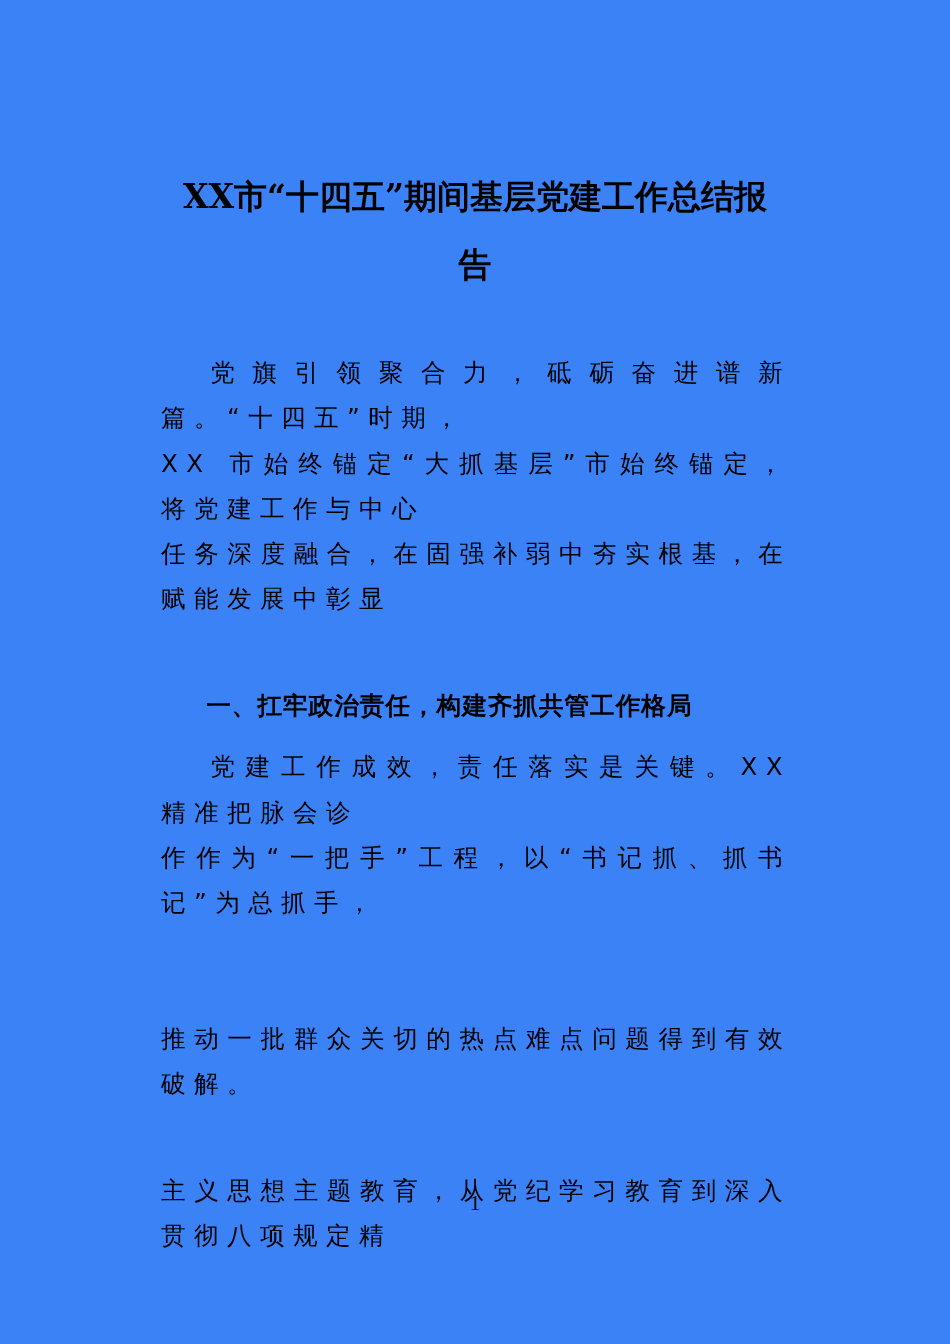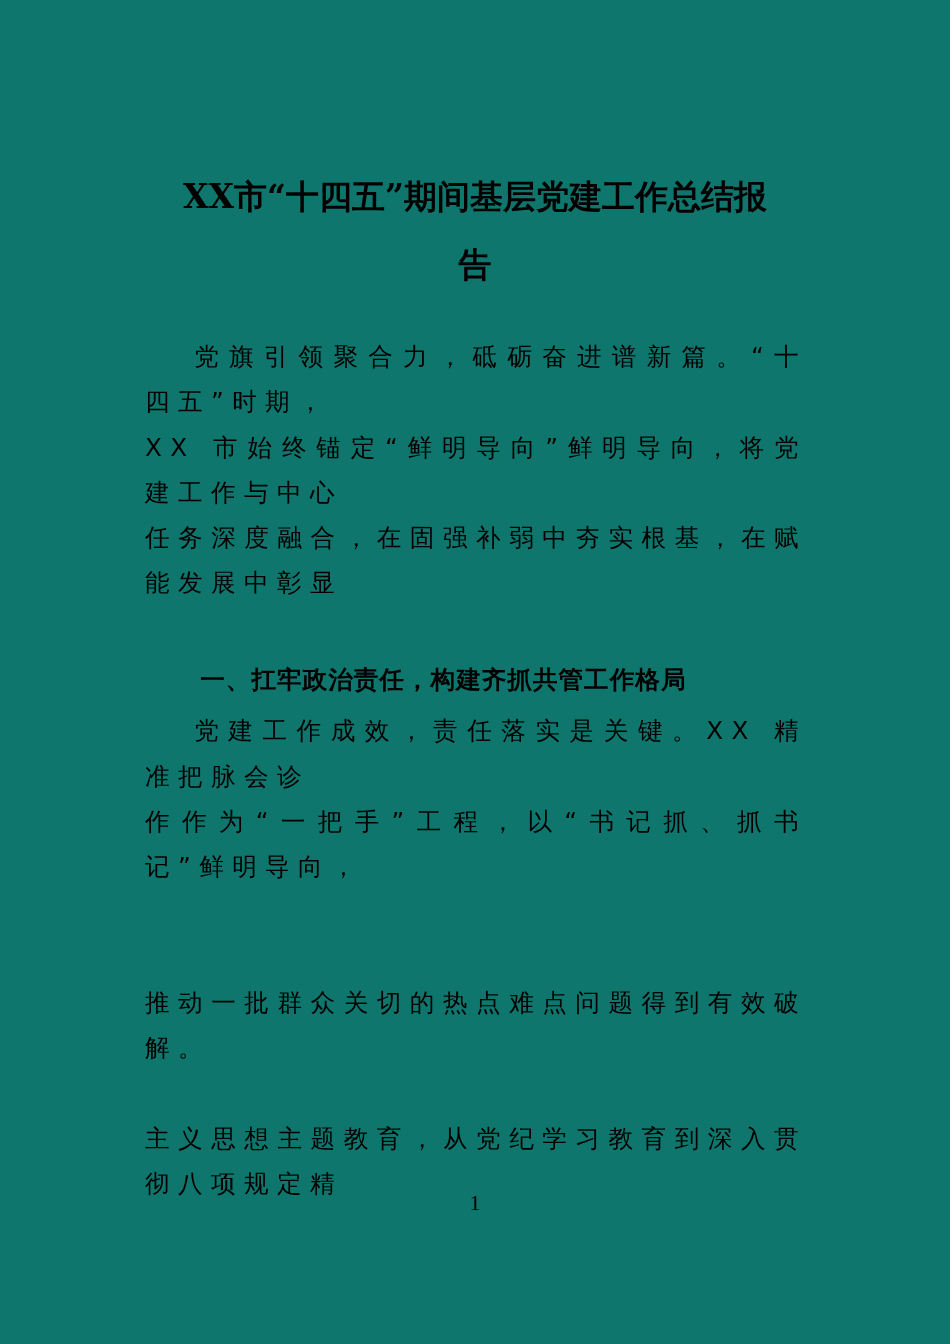--- a/index.html
+++ b/index.html
@@ -13,21 +13,21 @@
       position: relative;
       overflow: hidden;
       color: #000000;
     }
     .page {
       position: absolute;
       left: 0;
       top: 0;
       width: 950px;
       height: 1344px;
-      background: #0f766e;
+      background: #3b82f6;
     }
     .title {
       position: absolute;
       left: 145px;
       width: 660px;
       top: 163px;
       text-align: center;
       font-family: "DejaVu Serif", "Liberation Serif", serif;
       font-weight: bold;
       font-size: 33px;
@@ -38,29 +38,29 @@
       position: absolute;
       left: 145px;
       top: 334px;
       width: 662px;
       font-family: "DejaVu Sans", "Liberation Sans", sans-serif;
       font-size: 24.6px;
       line-height: 45.3px;
       letter-spacing: 8.4px;
     }
     .body p {
-      margin: 0;
+      margin: 16px;
       text-align: justify;
       text-justify: inter-character;
     }
     .body p.indent {
       text-indent: 2em;
     }
     .body h2 {
-      margin: 6px;
+      margin: 12px;
       font-family: "DejaVu Sans", "Liberation Sans", sans-serif;
       font-weight: bold;
       font-size: 24.6px;
       line-height: 45.3px;
       letter-spacing: 1px;
       text-indent: 2em;
     }
     .page-number {
       position: absolute;
       left: 0;
@@ -77,28 +77,28 @@
 
 <div class="page">
   <div class="title">
     <div>XX市“十四五”期间基层党建工作总结报</div>
     <div>告</div>
   </div>
 
   <div class="body">
     <p class="indent">
       <span>党旗引领聚合力，砥砺奋进谱新篇。“十四五”时期，</span><br>
-      <span>XX 市始终锚定“鲜明导向”鲜明导向，将党建工作与中心</span><br>
+      <span>XX 市始终锚定“大抓基层”市始终锚定，将党建工作与中心</span><br>
       <span>任务深度融合，在固强补弱中夯实根基，在赋能发展中彰显</span><br>
       <br>
     </p>
     <h2>一、扛牢政治责任，构建齐抓共管工作格局</h2>
     <p class="indent">
       <span>党建工作成效，责任落实是关键。XX 精准把脉会诊</span><br>
-      <span>作作为“一把手”工程，以“书记抓、抓书记”鲜明导向，</span><br>
+      <span>作作为“一把手”工程，以“书记抓、抓书记”为总抓手，</span><br>
       <br>
       <br>
       <span>推动一批群众关切的热点难点问题得到有效破解。</span>
     </p>
     <p class="indent">
       <br>
       <span>主义思想主题教育，从党纪学习教育到深入贯彻八项规定精</span><br>
       <br>
       <br>
       <br>

